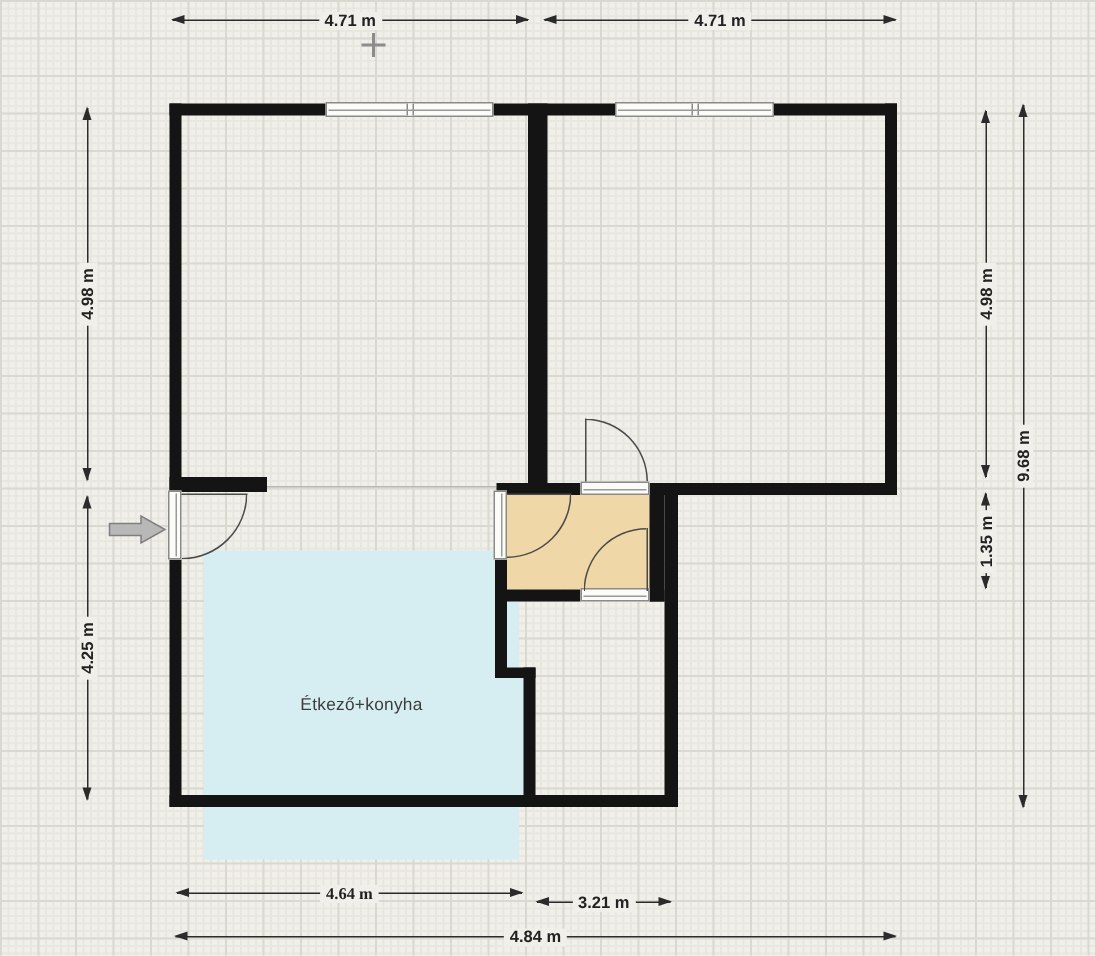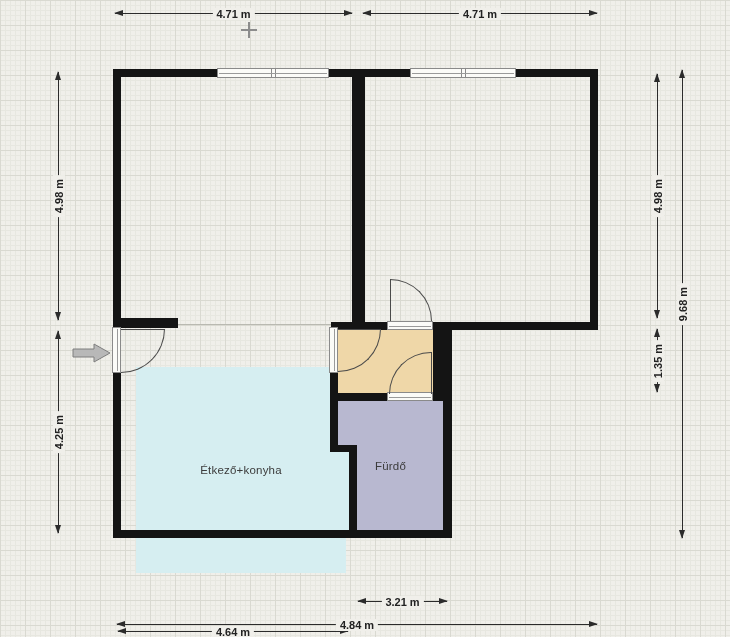--- a/index.html
+++ b/index.html
@@ -47,23 +47,20 @@
   .crosshair::after{content:"";position:absolute;top:0;bottom:0;left:7px;width:2px;background:#8c8c8c;}
   .entrance-arrow{position:absolute;z-index:5;}
 </style>
 </head>
 <body>
 
 <div class="canvas">
 
   <div class="room" style="left: 136px; top: 324px; width: 210px; height: 206px; background-color: rgb(214, 238, 241); margin-top: 43px;">
     <span class="room-label">Étkező+konyha</span>
-  </div>
-  <div class="room" style="left: 338px; top: 401px; width: 105px; height: 129px; background-color: rgb(184, 184, 208);">
-    <span class="room-label">Fürdő</span>
   </div>
   <div class="room" style="left: 338px; top: 330px; width: 95px; height: 63px; background-color: rgb(239, 215, 168);"></div>
   <div class="room" style="left: 331px; top: 452px; width: 26px; height: 78px; z-index: 2; background-color: rgb(214, 238, 241);"></div>
 
   <i class="open-boundary" style="left:178px;top:324px;width:153px;"></i>
 
   <i class="wall" style="left:113px;top:69px;width:485px;height:8px;"></i>
   <i class="wall" style="left:113px;top:69px;width:8px;height:258px;"></i>
   <i class="wall" style="left:113px;top:373px;width:8px;height:165px;"></i>
   <i class="wall" style="left:590px;top:69px;width:8px;height:261px;"></i>
@@ -119,21 +116,21 @@
   </div>
   <div class="dim dim-v" style="left:657px;top:74px;height:244px;">
     <span class="dlabel">4.98 m</span>
   </div>
   <div class="dim dim-v" style="left:657px;top:329px;height:63px;">
     <span class="dlabel">1.35 m</span>
   </div>
   <div class="dim dim-v" style="left:682px;top:70px;height:468px;">
     <span class="dlabel">9.68 m</span>
   </div>
-  <div class="dim dim-h" style="left:118px;top:631px;width:230px;">
+  <div class="dim dim-h" style="left:118px;top:595px;width:230px;font-family:Liberation Serif, serif;">
     <span class="dlabel">4.64 m</span>
   </div>
   <div class="dim dim-h" style="left:358px;top:601px;width:89px;">
     <span class="dlabel">3.21 m</span>
   </div>
   <div class="dim dim-h" style="left:117px;top:624px;width:480px;">
     <span class="dlabel">4.84 m</span>
   </div>
 
   <svg class="entrance-arrow" style="left:72px;top:342px;" width="40" height="22" viewBox="0 0 40 22">

